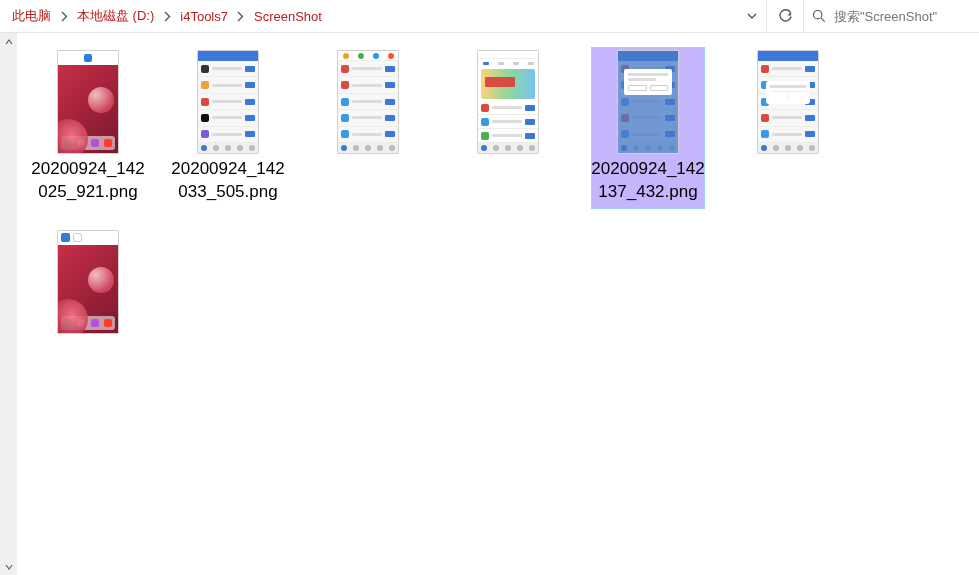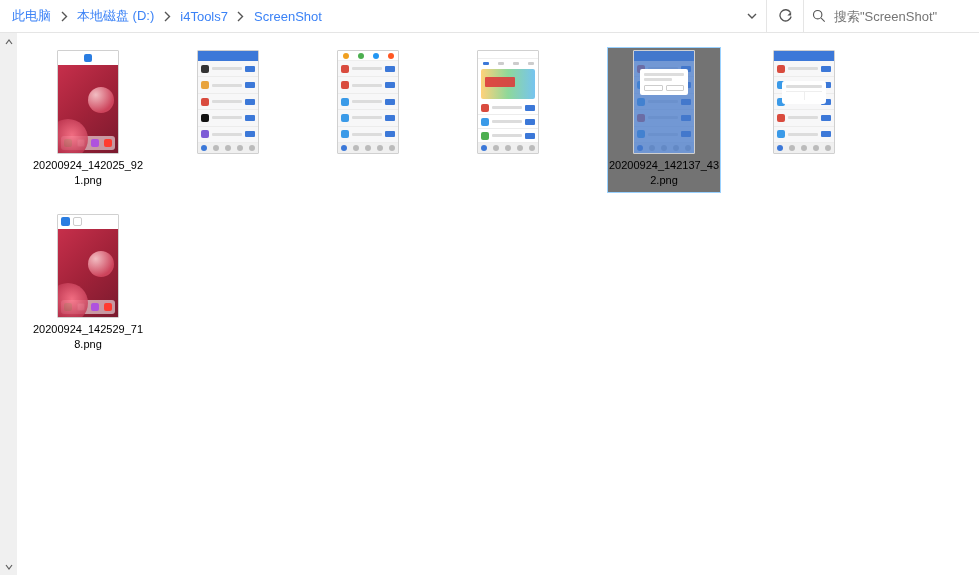--- a/index.html
+++ b/index.html
@@ -1,21 +1,21 @@
 <!DOCTYPE html>
 <html><head>
   <meta charset="utf-8">
   <style>
     * { box-sizing: border-box; margin: 0; padding: 0; font-family: "Microsoft YaHei", "Segoe UI", sans-serif; }
     body { width: 979px; height: 575px; background: #fff; overflow: hidden; display: flex; flex-direction: column; }
 
     
     .toolbar { height: 33px; border-bottom: 1px solid #e5e5e5; display: flex; align-items: stretch; }
     .breadcrumb-wrap { flex: 1; display: flex; align-items: center; padding: 0 6px; }
-    .bc-item { display: flex; align-items: center; padding: 0 6px; height: 24px; border-radius: 2px; cursor: pointer; font-size: 13px; color: #3b82f6; }
+    .bc-item { display: flex; align-items: center; padding: 0 6px; height: 24px; border-radius: 2px; cursor: pointer; font-size: 13px; color: #b91c1c; }
     .bc-sep { width: 14px; display: flex; align-items: center; justify-content: center; color: #555; }
     .bc-sep svg { width: 7px; height: 11px; }
     .history-drop { width: 28px; display: flex; align-items: center; justify-content: center; cursor: pointer; border-left: 0; }
     .history-drop svg { width: 10px; height: 6px; color: #555; }
     .tool-sep { width: 1px; background: #e5e5e5; }
     .refresh-btn { width: 36px; display: flex; align-items: center; justify-content: center; cursor: pointer; }
     .refresh-btn svg { width: 15px; height: 15px; color: #555; }
     .search-box { width: 176px; display: flex; align-items: center; padding: 0 8px; gap: 8px; border-left: 1px solid #e5e5e5; }
     .search-box svg { width: 14px; height: 14px; color: #555; flex-shrink: 0; }
     .search-input { border: none; outline: none; font-size: 13px; color: #888; width: 100%; background: transparent; }
@@ -24,21 +24,21 @@
     .body-area { flex: 1; display: flex; overflow: hidden; }
     .scrollbar-track { width: 17px; background: #f0f0f0; position: relative; border-right: 0; }
     .scroll-up, .scroll-down { position: absolute; left: 0; width: 17px; height: 17px; display: flex; align-items: center; justify-content: center; cursor: pointer; }
     .scroll-up { top: 0; }
     .scroll-down { bottom: 0; }
     .scroll-up svg, .scroll-down svg { width: 8px; height: 6px; color: #606060; }
     .content { flex: 1; padding: 14px 14px; position: relative; }
 
     .file-grid { display: flex; flex-wrap: wrap; gap: 18px 26px; align-content: flex-start; }
     .file-item { width: 114px; display: flex; flex-direction: column; align-items: center; cursor: pointer; padding: 2px 2px 4px; border: 1px solid transparent; }
-    .file-item.selected { background: #737373; border: 1px solid #99d1ff; margin-left: 16px; }
+    .file-item.selected { background: #c4b5fd; border: 1px solid #99d1ff; }
     .thumb-wrap { width: 104px; height: 104px; display: flex; align-items: center; justify-content: center; }
     .thumb { width: 62px; height: 104px; border: 1px solid #d0d0d0; background: #fff; border-radius: 1px; overflow: hidden; display: flex; flex-direction: column; }
 
     
     .phone-top { height: 14px; display:flex; align-items:center; justify-content:space-around; background:#fff; }
     .app-icon { width:8px;height:8px;border-radius:2px;background:#2a7de1; }
     .phone-body { flex:1; }
     .wallpaper { flex:1; background: linear-gradient(135deg, #c62f4b 0%, #a12239 50%, #7a1a2e 100%); position:relative; }
     .wallpaper::before { content:""; position:absolute; top:22px; right:4px; width:26px;height:26px; border-radius:50%; background: radial-gradient(circle at 30% 30%, #ffd8da 0%, #d64a62 70%); opacity:.85;}
     .wallpaper::after { content:""; position:absolute; bottom:-6px; left:-10px; width:40px;height:40px; border-radius:50%; background: radial-gradient(circle at 60% 40%, #ff7a8e 0%, #b42b47 70%); opacity:.85;}
@@ -74,21 +74,21 @@
     .mod-dialog{position:absolute;left:8px;right:8px;top:30px;background:#fff;border-radius:3px;padding:4px;display:flex;flex-direction:column;gap:3px;}
     .mod-line{height:3px;background:#ddd;border-radius:1px;}
     .mod-btns{display:flex;border-top:1px solid #eee;}
     .mod-btns span{flex:1;height:8px;}
     .mod-btns span:first-child{border-right:1px solid #eee;}
 
     .two-icon{height:14px;display:flex;align-items:center;justify-content:start;gap:3px;padding:0 3px;background:#fff;}
     .two-icon span{width:9px;height:9px;border-radius:2px;}
     .ti-blue{background:#2a7de1;} .ti-white{background:#fff;border:1px solid #ccc;}
 
-    .file-label { margin-top: 4px; font-size: 11px; color: #000; text-align: center; line-height: 1.35; width: 114px; word-break: break-all; }
+    .file-label { margin-top: 4px; font-size: 17px; color: #000; text-align: center; line-height: 1.35; width: 114px; word-break: break-all; }
   </style>
 </head>
 <body>
 
 <div class="toolbar">
   <div class="breadcrumb-wrap">
     <span class="bc-item">此电脑</span>
     <span class="bc-sep">
         <svg viewBox="0 0 7 11">
           <path d="M1 1 L5.5 5.5 L1 10" fill="none" stroke="currentColor" stroke-width="1.4"></path>
@@ -195,20 +195,21 @@
                 <div class="list-foot">
                   <span class="act"></span>
                   <span></span>
                   <span></span>
                   <span></span>
                   <span></span>
                 </div>
               </div>
             </div>
 </div>
+          <div class="file-label">20200924_142033_505.png</div>
         </div>
         <div class="file-item">
           <div class="thumb-wrap">
   <div class="thumb">
               <div class="list-body">
                 <div class="list-head" style="background:#fff;border-bottom:1px solid #eee;display:flex;align-items:center;justify-content:space-around">
                   <span style="width:6px;height:6px;border-radius:50%;background:#f0a020"></span>
                   <span style="width:6px;height:6px;border-radius:50%;background:#4caf50"></span>
                   <span style="width:6px;height:6px;border-radius:50%;background:#2196f3"></span>
                   <span style="width:6px;height:6px;border-radius:50%;background:#ff5722"></span>
@@ -398,17 +399,16 @@
               <div class="phone-body wallpaper">
                 <div class="dock">
                   <span class="d-green"></span>
                   <span class="d-white"></span>
                   <span class="d-purple"></span>
                   <span class="d-red"></span>
                 </div>
               </div>
             </div>
 </div>
-          <div class="file-label">20200924_142529_718.png</div>
         </div>
       </div>
   </div>
 </div>
 
 </body></html>

